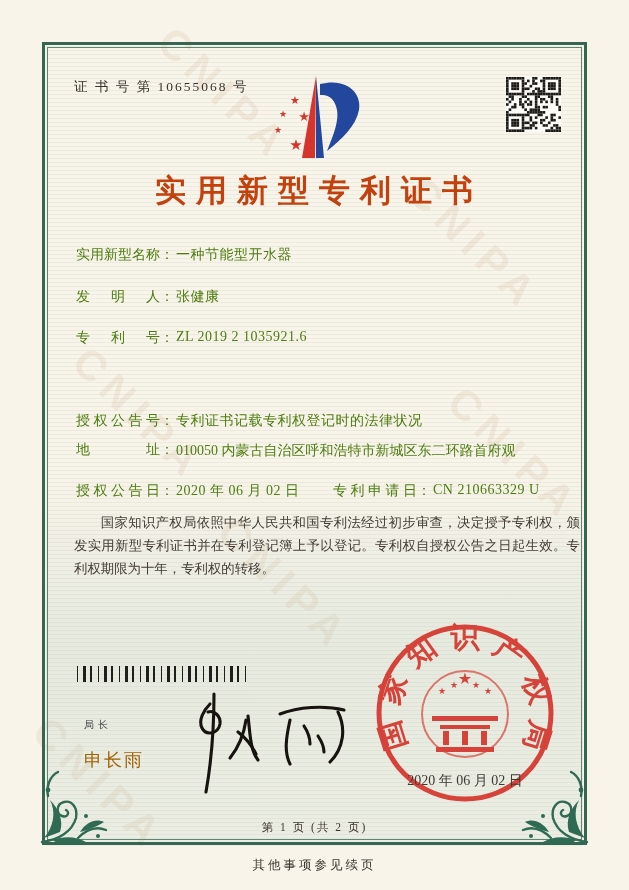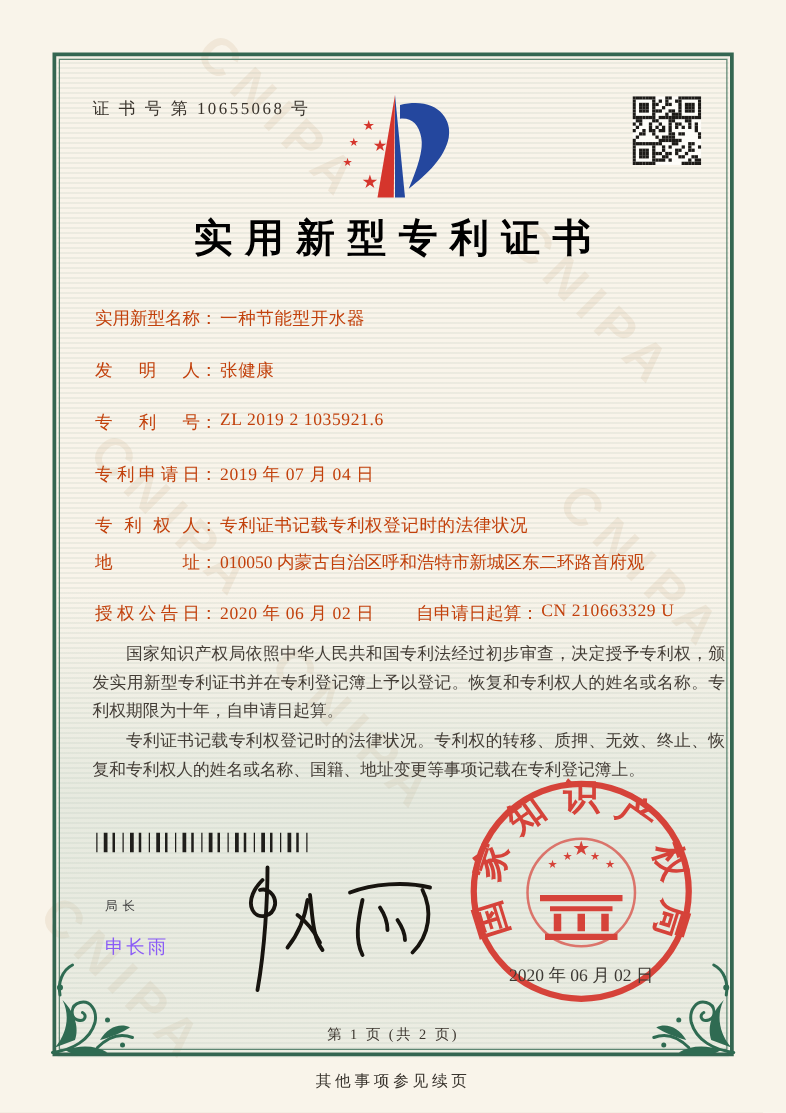--- a/index.html
+++ b/index.html
@@ -11,33 +11,33 @@
   .wash{position:absolute;left:46px;right:46px;top:470px;height:376px;
         background:linear-gradient(180deg, rgba(185,208,196,0) 0%, rgba(183,206,194,0.28) 45%, rgba(183,206,194,0.20) 100%);}
   
   .frame{position:absolute;left:42px;top:42px;width:545px;height:803px;border:3px solid #346651;box-sizing:border-box;}
   .frame::after{content:"";position:absolute;inset:2px;border:1px solid #5d8672;}
   
   .wm{position:absolute;transform:rotate(45deg);font-family:"Liberation Sans","DejaVu Sans",sans-serif;
       font-weight:bold;font-size:42px;letter-spacing:8px;color:rgba(198,166,126,0.16);pointer-events:none;}
   .cert-no{position:absolute;left:74px;top:78px;font-size:13.5px;letter-spacing:2px;color:#3a342d;}
   .title{position:absolute;left:0;right:0;top:170px;text-align:center;font-size:31px;font-weight:bold;
-         letter-spacing:10px;padding-left:9px;color:#000000;}
-  .row{position:absolute;left:76px;width:505px;font-size:14px;color:#c2410c;}
+         letter-spacing:10px;padding-left:9px;color:#c2410c;}
+  .row{position:absolute;left:76px;width:505px;font-size:14px;color:#4d7c0f;}
   .f-label{display:inline-block;width:84px;text-align:justify;text-align-last:justify;vertical-align:top;}
   .f-colon{display:inline-block;width:16px;vertical-align:top;}
   .f-value{letter-spacing:0.5px;vertical-align:top;}
   .f-lines{display:inline-block;vertical-align:top;width:392px;line-height:20px;}
   .f-lines span{display:block;}
   .group2{position:absolute;left:257px;top:0;}
   .bodytext{position:absolute;left:74px;width:506px;top:511px;font-size:13.4px;line-height:23.2px;
             text-align:justify;color:#433d36;}
   .bodytext p{margin:0;text-indent:2em;}
   .sig-title{position:absolute;left:84px;top:718px;font-size:10px;letter-spacing:4px;color:#404040;}
-  .sig-name{position:absolute;left:84px;top:748px;font-size:15px;letter-spacing:2px;color:#8b5cf6;}
+  .sig-name{position:absolute;left:84px;top:748px;font-size:18px;letter-spacing:2px;color:#a16207;}
   .page-info{position:absolute;left:0;right:0;top:820px;text-align:center;font-size:11.5px;letter-spacing:2px;color:#3c362f;}
   .foot-note{position:absolute;left:0;right:0;top:857px;text-align:center;font-size:12.5px;letter-spacing:3px;color:#38332d;}
   svg{display:block;}
   .abs{position:absolute;}
 </style>
 </head>
 <body>
 
 <div class="page">
 
@@ -325,39 +325,35 @@
 
   <div class="row" style="top:246px;">
     <span class="f-label">实用新型名称</span><span class="f-colon">：</span><span class="f-value">一种节能型开水器</span>
   </div>
   <div class="row" style="top:288px;">
     <span class="f-label">发明人</span><span class="f-colon">：</span><span class="f-value">张健康</span>
   </div>
   <div class="row" style="top:329px;">
     <span class="f-label">专利号</span><span class="f-colon">：</span><span class="f-value">ZL 2019 2 1035921.6</span>
   </div>
-  <div class="row" style="top:371px;">
-    <span class="f-label">专利申请日</span><span class="f-colon">：</span><span class="f-value">2019 年 07 月 04 日</span>
-  </div>
   <div class="row" style="top:412px;">
-    <span class="f-label">专利权人</span><span class="f-colon">：</span><span class="f-value">专利证书记载专利权登记时的法律状况</span>
+    <span class="f-label">授权公告号</span><span class="f-colon">：</span><span class="f-value">专利证书记载专利权登记时的法律状况</span>
   </div>
   <div class="row" style="top:441px;">
     <span class="f-label">地址</span><span class="f-colon">：</span><span class="f-lines"><span>010050 内蒙古自治区呼和浩特市新城区东二环路首府观</span></span>
   </div>
   <div class="row" style="top:482px;">
     <span class="f-label">授权公告日</span><span class="f-colon">：</span><span class="f-value">2020 年 06 月 02 日</span>
     <span class="group2">
-      <span class="f-label">自申请日起算</span><span class="f-colon">：</span><span class="f-value">CN 210663329 U</span>
+      <span class="f-label">专利申请日</span><span class="f-colon">：</span><span class="f-value">CN 210663329 U</span>
     </span>
   </div>
 
   <div class="bodytext">
-    <p>国家知识产权局依照中华人民共和国专利法经过初步审查，决定授予专利权，颁发实用新型专利证书并在专利登记簿上予以登记。恢复和专利权人的姓名或名称。专利权期限为十年，自申请日起算。</p>
-    <p>专利证书记载专利权登记时的法律状况。专利权的转移、质押、无效、终止、恢复和专利权人的姓名或名称、国籍、地址变更等事项记载在专利登记簿上。</p>
+    <p>国家知识产权局依照中华人民共和国专利法经过初步审查，决定授予专利权，颁发实用新型专利证书并在专利登记簿上予以登记。专利权自授权公告之日起生效。专利权期限为十年，专利权的转移。</p>
   </div>
 
   <svg id="barcode" class="abs" style="left:76px;top:666px;" width="173" height="16" viewBox="0 0 173 16">
       <rect x="1" y="0" width="1" height="16" fill="#201e1b"></rect>
       <rect x="7" y="0" width="3" height="16" fill="#201e1b"></rect>
       <rect x="14" y="0" width="2" height="16" fill="#201e1b"></rect>
       <rect x="22" y="0" width="1" height="16" fill="#201e1b"></rect>
       <rect x="28" y="0" width="3" height="16" fill="#201e1b"></rect>
       <rect x="35" y="0" width="2" height="16" fill="#201e1b"></rect>
       <rect x="43" y="0" width="1" height="16" fill="#201e1b"></rect>

